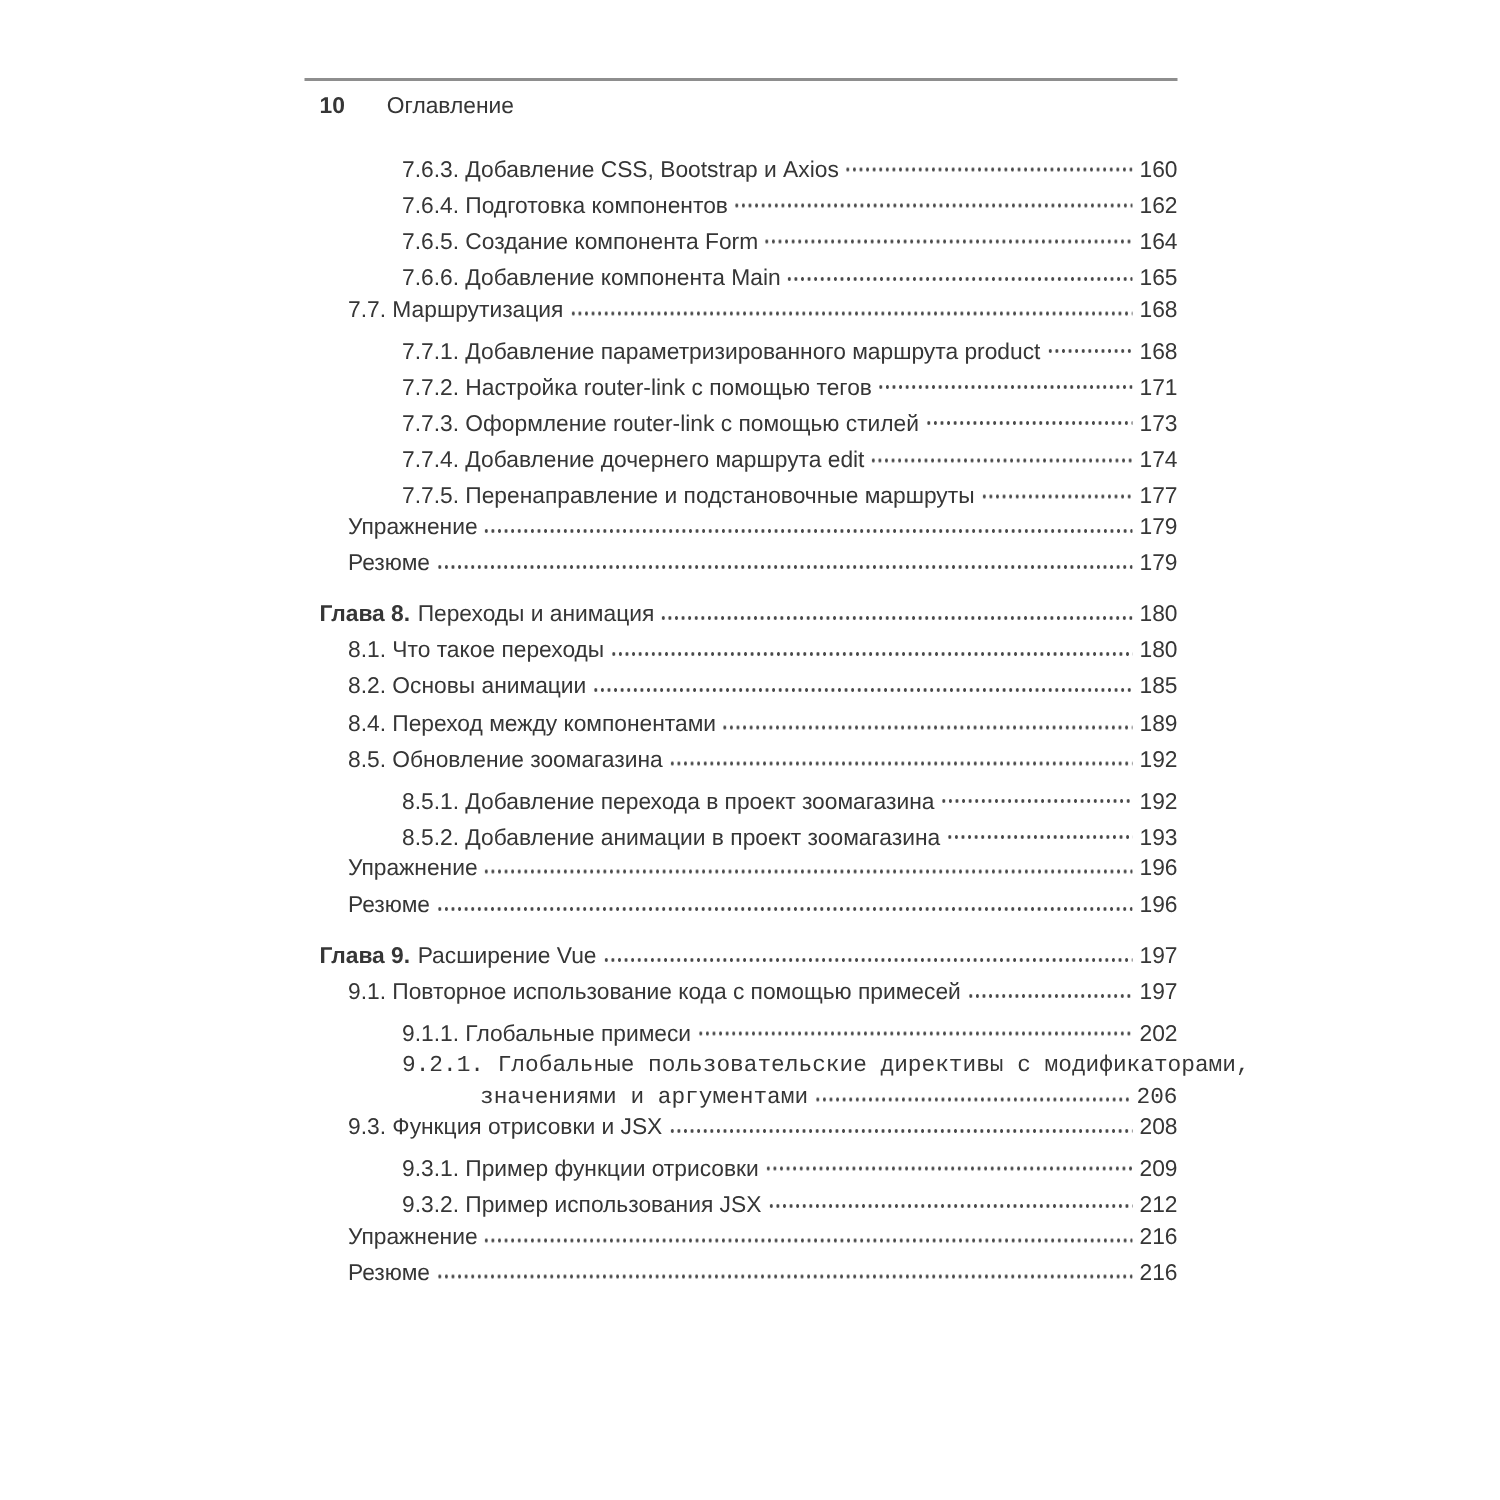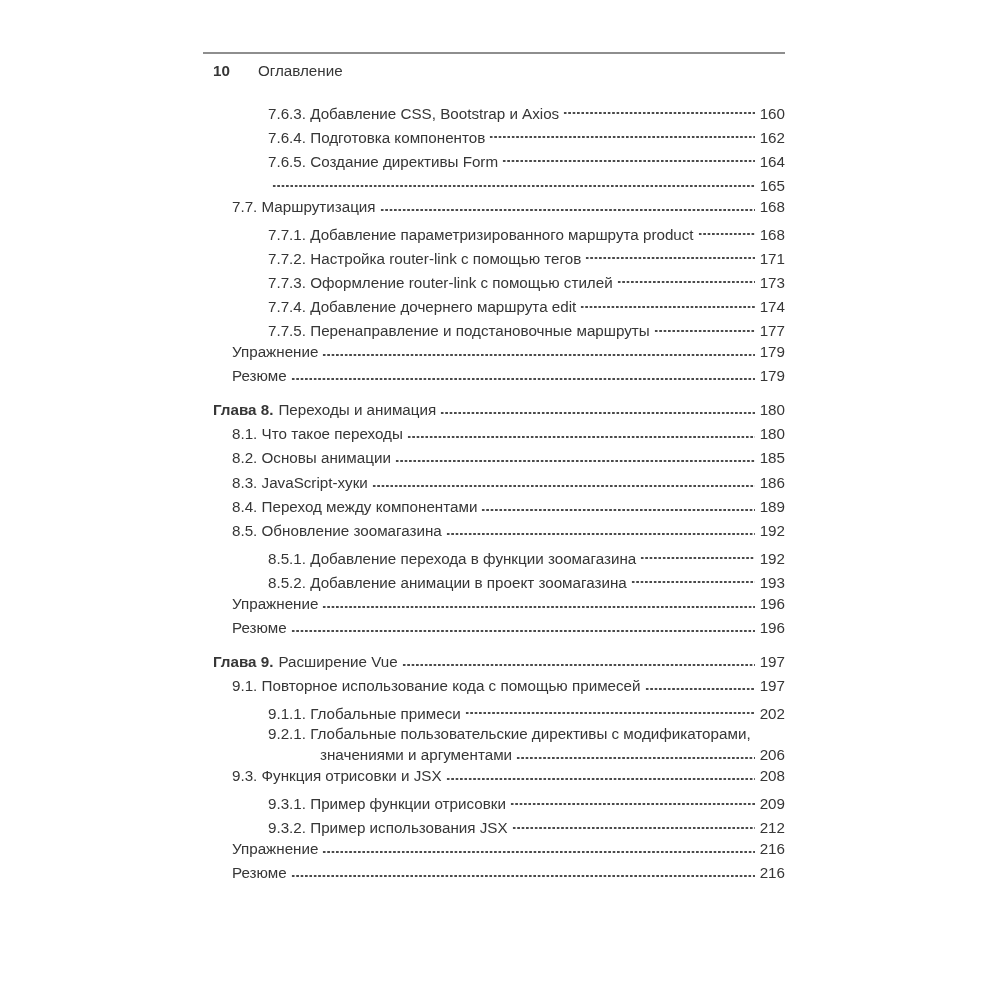--- a/index.html
+++ b/index.html
@@ -55,21 +55,21 @@
     height: 4px;
     margin: 0 5px 0 4px;
     background-image: radial-gradient(circle, var(--dot, #4a4a4a) 1.05px, rgba(0,0,0,0) 1.3px);
     background-size: 4.4px 4px;
     background-repeat: repeat-x;
     background-position: left bottom;
   }
 
   .page-num { white-space: nowrap; }
 
-  .wrap { padding-left: 55px; }
+  .wrap { padding-left: 55px; font-family: Liberation Mono, monospace; }
   .wrap .wl1 { height: 21px; white-space: nowrap; }
   .wrap .wl2 {
     height: 21px;
     display: flex;
     align-items: baseline;
     padding-left: 52px;
   }
 </style>
 </head>
 <body>
@@ -86,25 +86,26 @@
       <span class="title">7.6.3. Добавление CSS, Bootstrap и Axios</span>
       <span class="leader"></span>
       <span class="page-num">160</span>
     </div>
     <div class="row l3">
       <span class="title">7.6.4. Подготовка компонентов</span>
       <span class="leader"></span>
       <span class="page-num">162</span>
     </div>
     <div class="row l3">
-      <span class="title">7.6.5. Создание директивы Form</span>
+      <span class="title">7.6.5. Создание компонента Form</span>
       <span class="leader"></span>
       <span class="page-num">164</span>
     </div>
     <div class="row l3">
+      <span class="title">7.6.6. Добавление компонента Main</span>
       <span class="leader"></span>
       <span class="page-num">165</span>
     </div>
     <div class="row l2">
       <span class="title">7.7. Маршрутизация</span>
       <span class="leader"></span>
       <span class="page-num">168</span>
     </div>
     <div class="row l3">
       <span class="title">7.7.1. Добавление параметризированного маршрута product</span>
@@ -151,36 +152,31 @@
       <span class="title">8.1. Что такое переходы</span>
       <span class="leader"></span>
       <span class="page-num">180</span>
     </div>
     <div class="row l2">
       <span class="title">8.2. Основы анимации</span>
       <span class="leader"></span>
       <span class="page-num">185</span>
     </div>
     <div class="row l2">
-      <span class="title">8.3. JavaScript-хуки</span>
-      <span class="leader"></span>
-      <span class="page-num">186</span>
-    </div>
-    <div class="row l2">
       <span class="title">8.4. Переход между компонентами</span>
       <span class="leader"></span>
       <span class="page-num">189</span>
     </div>
     <div class="row l2">
       <span class="title">8.5. Обновление зоомагазина</span>
       <span class="leader"></span>
       <span class="page-num">192</span>
     </div>
     <div class="row l3">
-      <span class="title">8.5.1. Добавление перехода в функции зоомагазина</span>
+      <span class="title">8.5.1. Добавление перехода в проект зоомагазина</span>
       <span class="leader"></span>
       <span class="page-num">192</span>
     </div>
     <div class="row l3">
       <span class="title">8.5.2. Добавление анимации в проект зоомагазина</span>
       <span class="leader"></span>
       <span class="page-num">193</span>
     </div>
     <div class="row l2">
       <span class="title">Упражнение</span>

